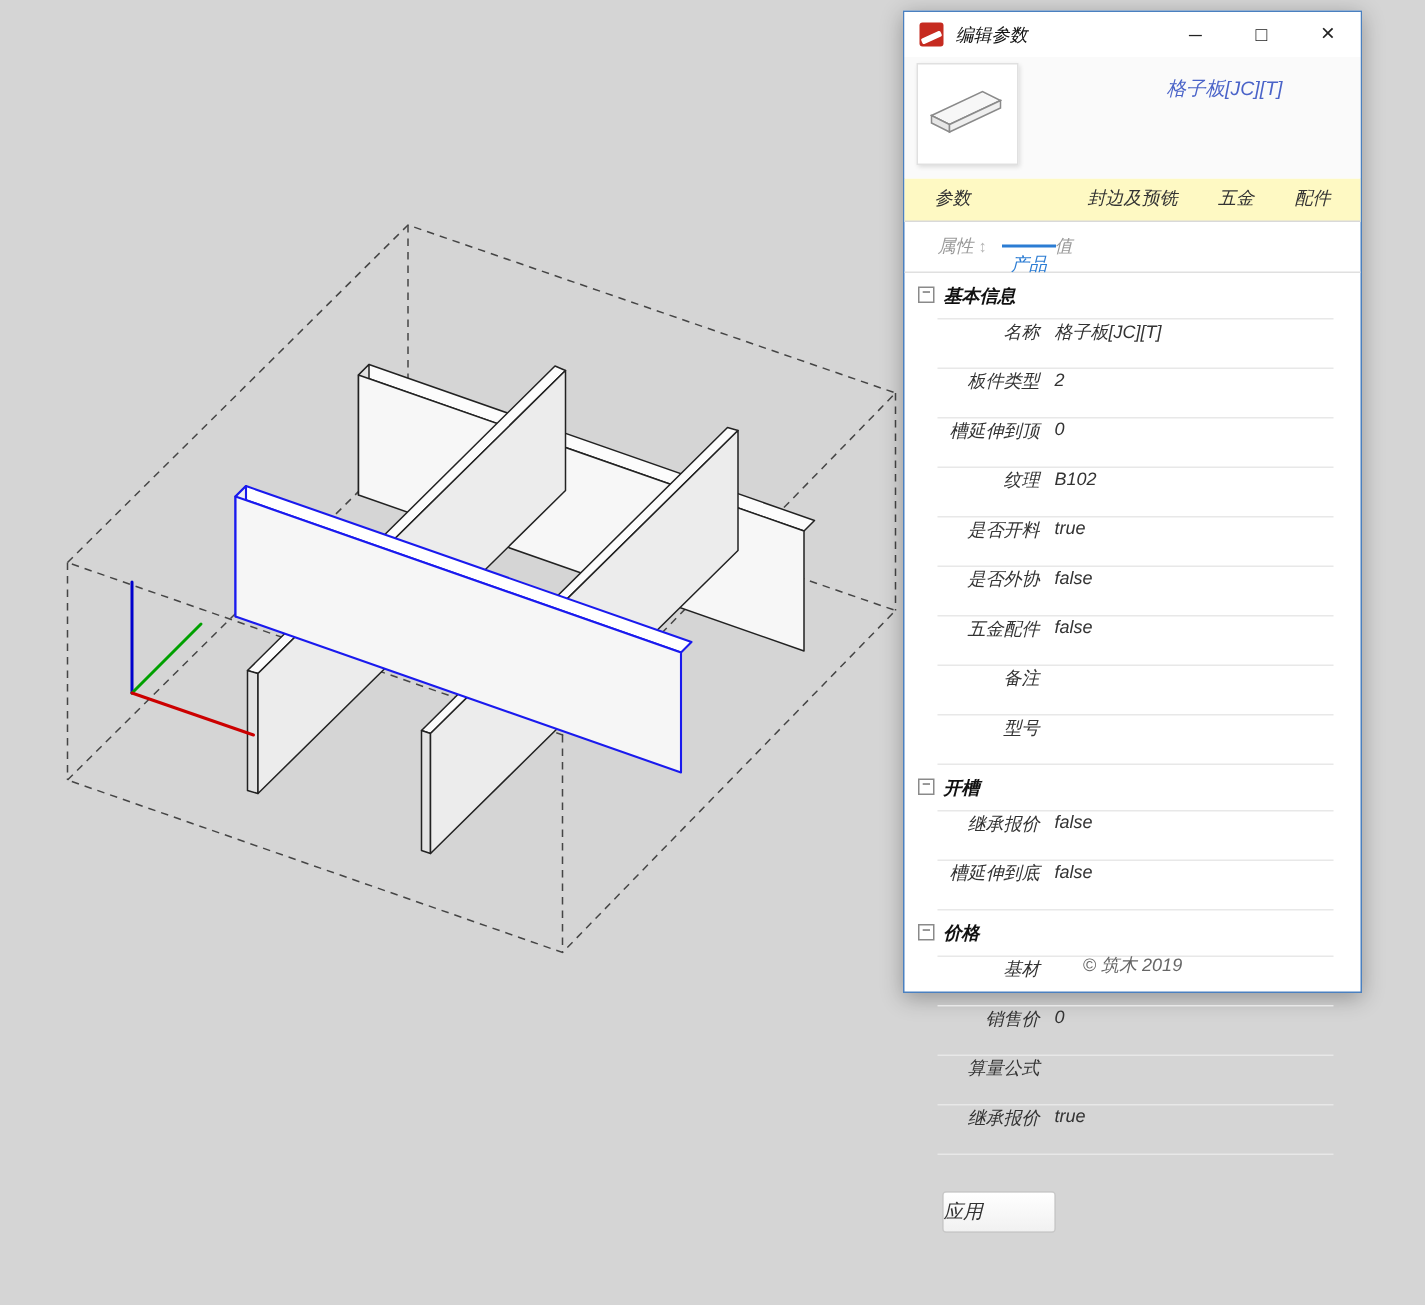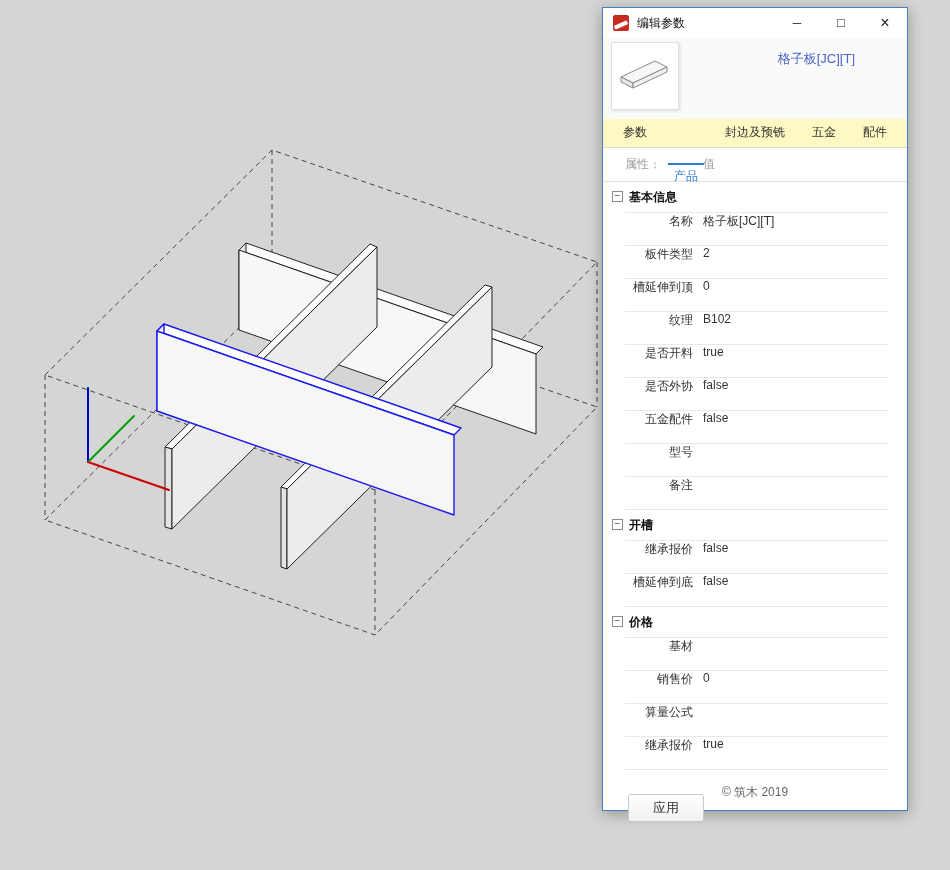--- a/index.html
+++ b/index.html
@@ -7,24 +7,24 @@
     width:950px;height:870px;overflow:hidden;position:relative;
     background:#d5d5d5;
     font-family:"Liberation Sans", sans-serif;
   }
   
   .viewport{position:absolute;left:0;top:0;width:950px;height:870px;}
   .viewport svg{display:block;}
 
   
   .window{
-    position:absolute;left:602px;top:7px;width:306px;height:804px;
+    position:absolute;left:602px;top:7px;width:306px;height:655px;
     box-sizing:border-box;background:#fff;border:1px solid #4a80c0;
     box-shadow:0 3px 14px rgba(0,0,0,.30);
-    font-size:12px;color:#222;
+    font-size:12px;color:#222;font-style:italic;
   }
   .titlebar{height:30px;display:flex;align-items:center;padding-left:10px;background:#fff;}
   .app-icon{width:16px;height:16px;border-radius:2px;background:#c62b20;position:relative;margin-right:8px;flex-shrink:0;}
   .app-icon::after{content:'';position:absolute;left:1px;top:8px;width:14px;height:4px;background:#fff;transform:rotate(-24deg);border-radius:1px;}
   .title{flex:1;font-size:12px;color:#111;}
   .win-btns{display:flex;height:30px;}
   .win-btn{width:44px;height:30px;line-height:30px;text-align:center;color:#222;cursor:default;}
   .win-btn.min{font-size:12px;}
   .win-btn.max{font-size:13px;}
   .win-btn.close{font-size:16px;}
@@ -49,21 +49,21 @@
   .prop-label{width:68px;text-align:right;color:#333;flex-shrink:0;}
   .prop-value{margin-left:10px;color:#333;white-space:nowrap;}
   .section-row{position:relative;height:30px;display:flex;align-items:center;
                border-bottom:1px solid #e8e8e8;font-weight:bold;padding-left:4px;color:#111;}
   .expander{position:absolute;left:-13px;top:9px;width:11px;height:11px;box-sizing:border-box;
             border:1px solid #8a8a8a;background:#fff;line-height:8px;text-align:center;
             font-size:10px;font-weight:normal;color:#444;cursor:default;}
 
   .apply-btn{position:absolute;left:25px;top:786px;width:76px;height:28px;box-sizing:border-box;
              border:1px solid #c9c9c9;border-radius:3px;background:linear-gradient(#ffffff,#f1f1f1);
-             font-size:13px;color:#333;text-align:center;line-height:26px;cursor:default;}
+             font-size:13px;color:#333;line-height:26px;cursor:default;}
   .footer{position:absolute;bottom:9px;left:0;width:100%;text-align:center;color:#666;font-size:12px;}
 </style>
 </head>
 <body style="background: rgb(213, 213, 213);">
 
 <div class="viewport" style="background: rgb(213, 213, 213);">
   <svg width="950" height="870" viewBox="0 0 950 870">
 
     <g fill="none" stroke="#454545" stroke-width="1" stroke-dasharray="5,4">
       <path d="M45,375 L272,150 L597,262 L375,490 Z"></path>
@@ -169,25 +169,25 @@
       </div>
       <div class="prop-row">
         <span class="prop-label">是否外协</span>
         <span class="prop-value">false</span>
       </div>
       <div class="prop-row">
         <span class="prop-label">五金配件</span>
         <span class="prop-value">false</span>
       </div>
       <div class="prop-row">
+        <span class="prop-label">备注</span>
+        <span class="prop-value"></span>
+      </div>
+      <div class="prop-row">
         <span class="prop-label">型号</span>
-        <span class="prop-value"></span>
-      </div>
-      <div class="prop-row">
-        <span class="prop-label">备注</span>
         <span class="prop-value"></span>
       </div>
       <div class="section-row">
         <span class="expander">−</span>
         <span>开槽</span>
       </div>
       <div class="prop-row">
         <span class="prop-label">继承报价</span>
         <span class="prop-value">false</span>
       </div>

